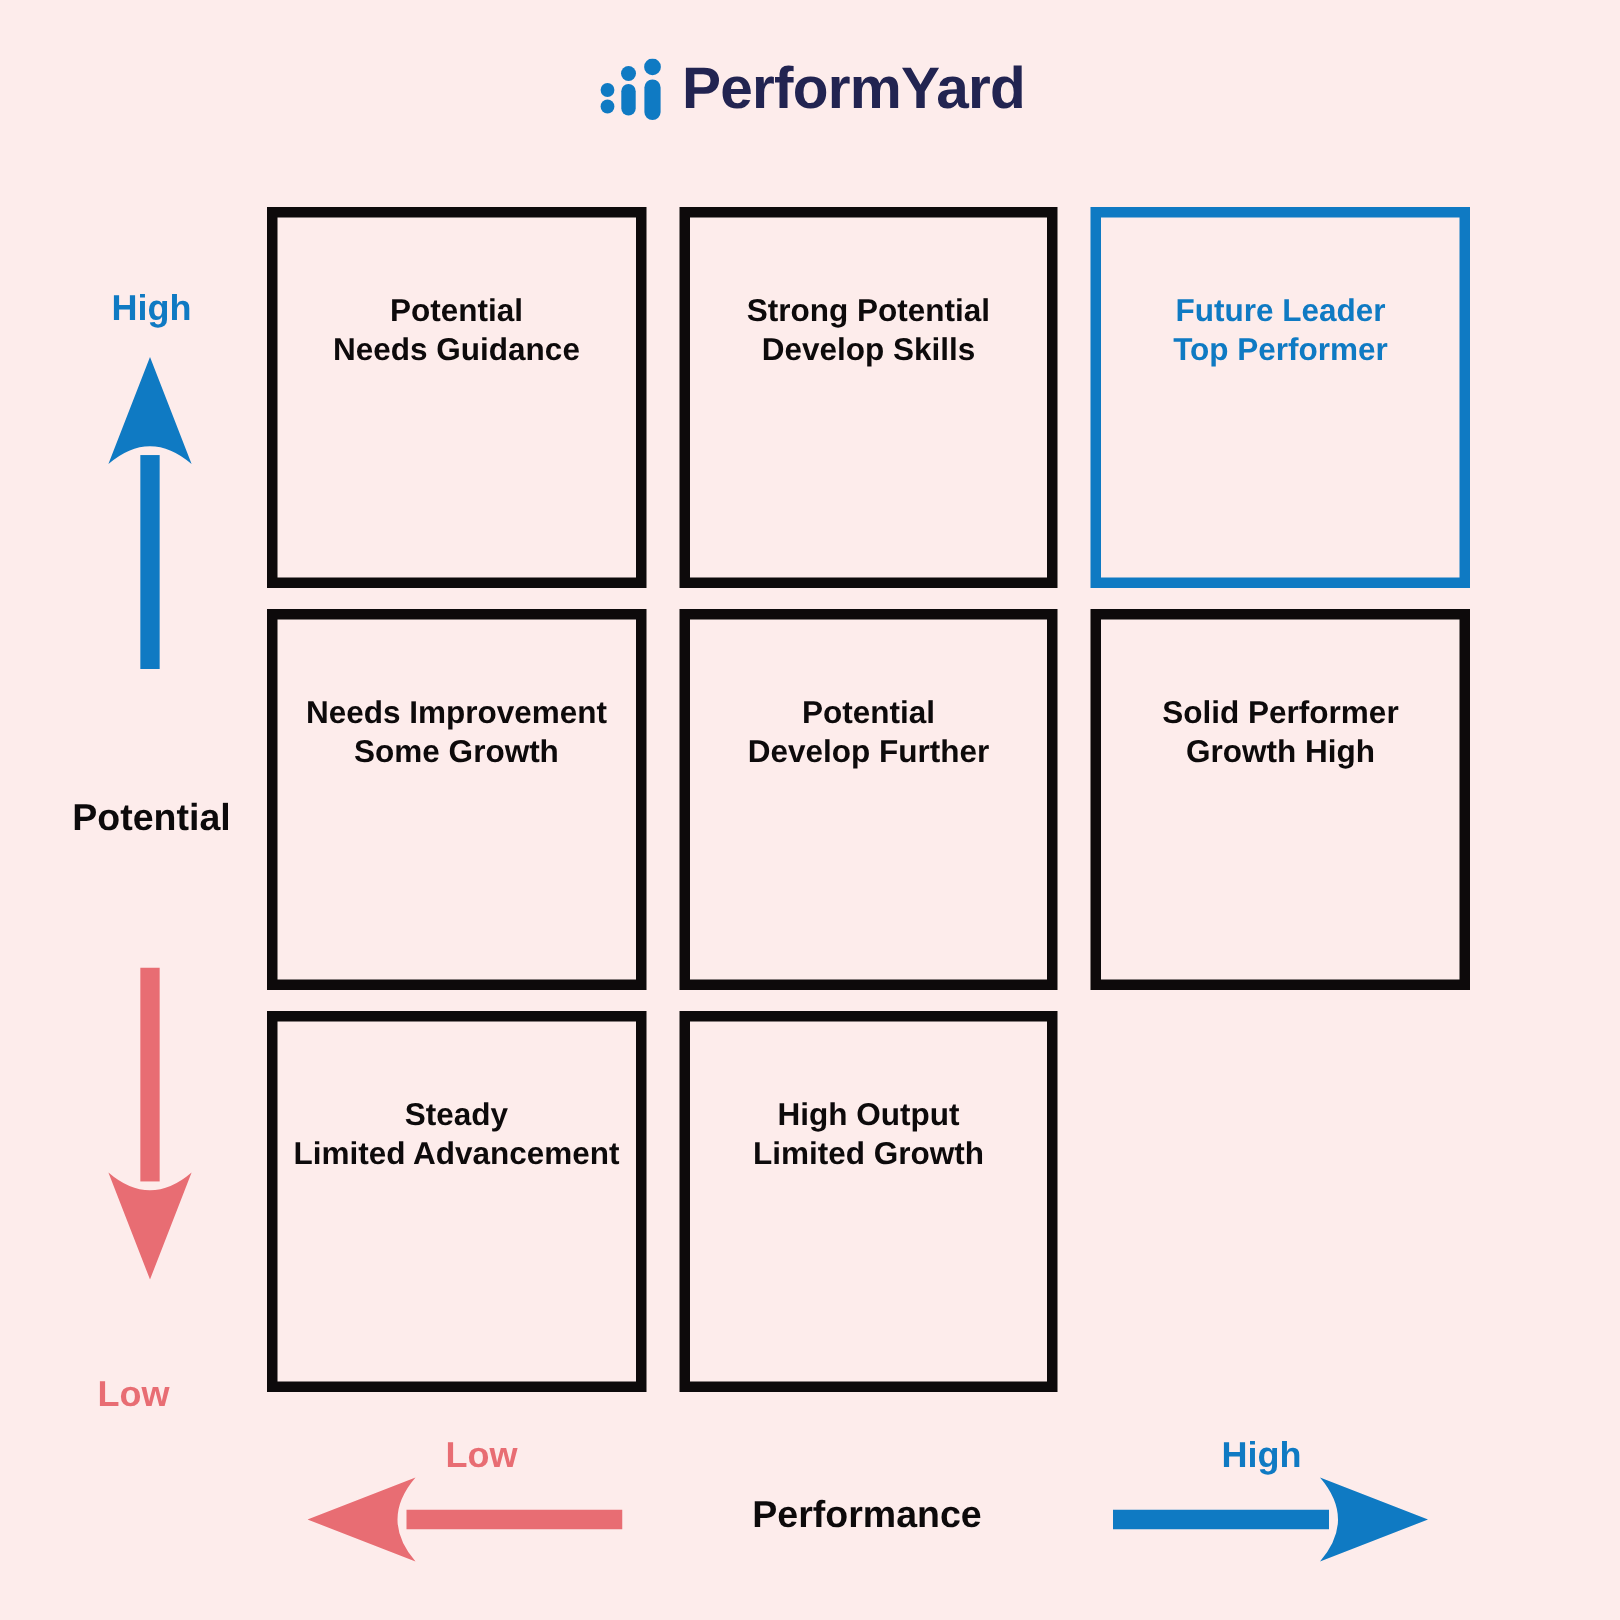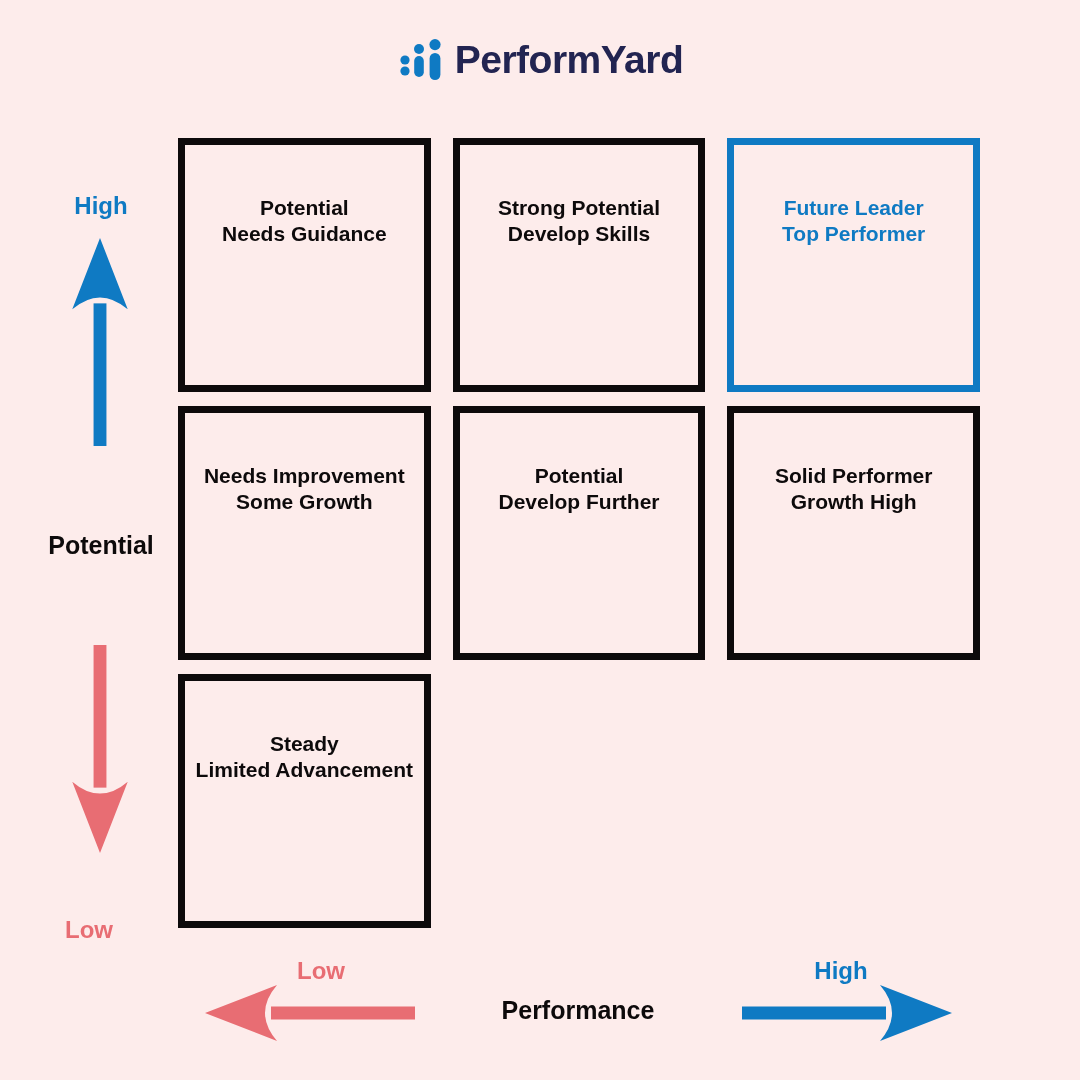--- a/index.html
+++ b/index.html
@@ -109,20 +109,24 @@
     <div class="cell-subtitle">Develop Further</div>
   </div>
   <div class="cell">
     <div class="cell-title">Solid Performer</div>
     <div class="cell-subtitle">Growth High</div>
   </div>
   <div class="cell">
     <div class="cell-title">Steady</div>
     <div class="cell-subtitle">Limited Advancement</div>
   </div>
+  <div class="cell">
+    <div class="cell-title">High Output</div>
+    <div class="cell-subtitle">Limited Growth</div>
+  </div>
 </div>
 
 <div class="axis-label axis-label--blue y-high">High</div>
 <svg class="arrow arrow--blue arrow-up" viewBox="0 0 60 210" aria-hidden="true">
   <g fill="currentColor">
     <path d="M30,0 L2,72 Q30,48 58,72 Z"></path>
     <rect x="23.5" y="66" width="13" height="144"></rect>
   </g>
 </svg>
 <div class="axis-label axis-label--ink y-title">Potential</div>

